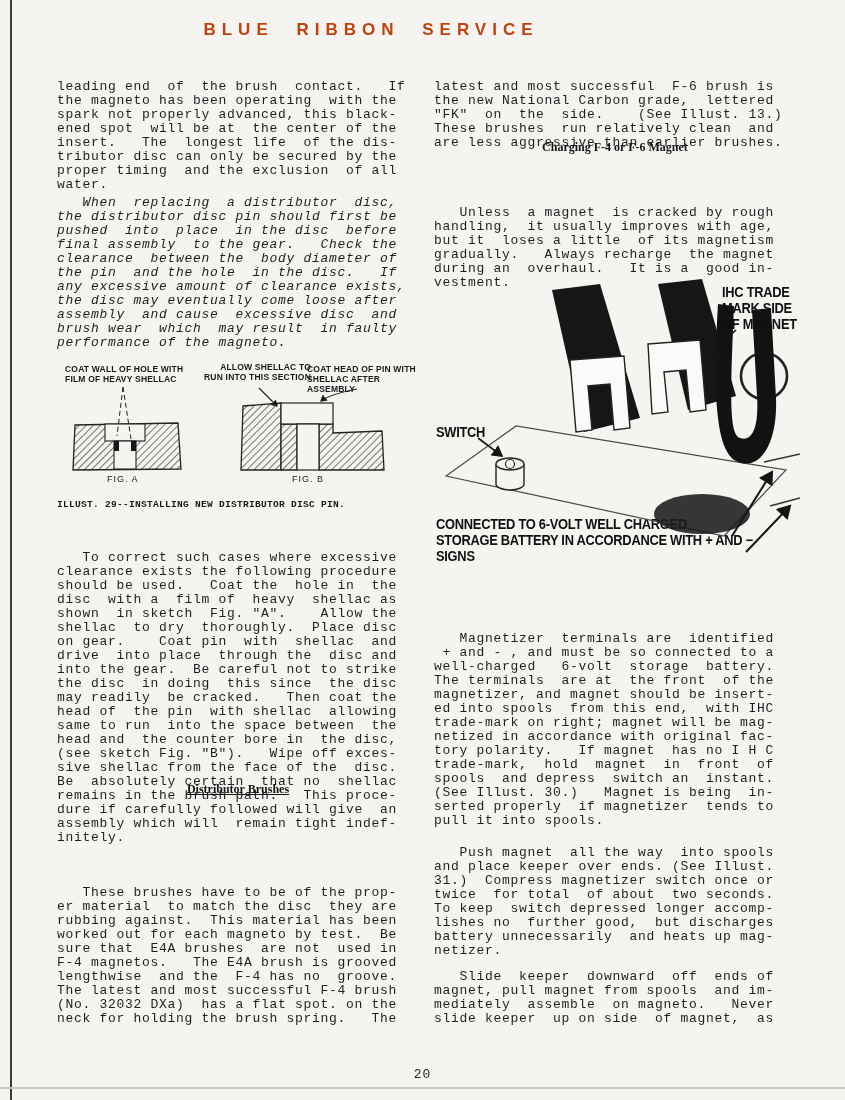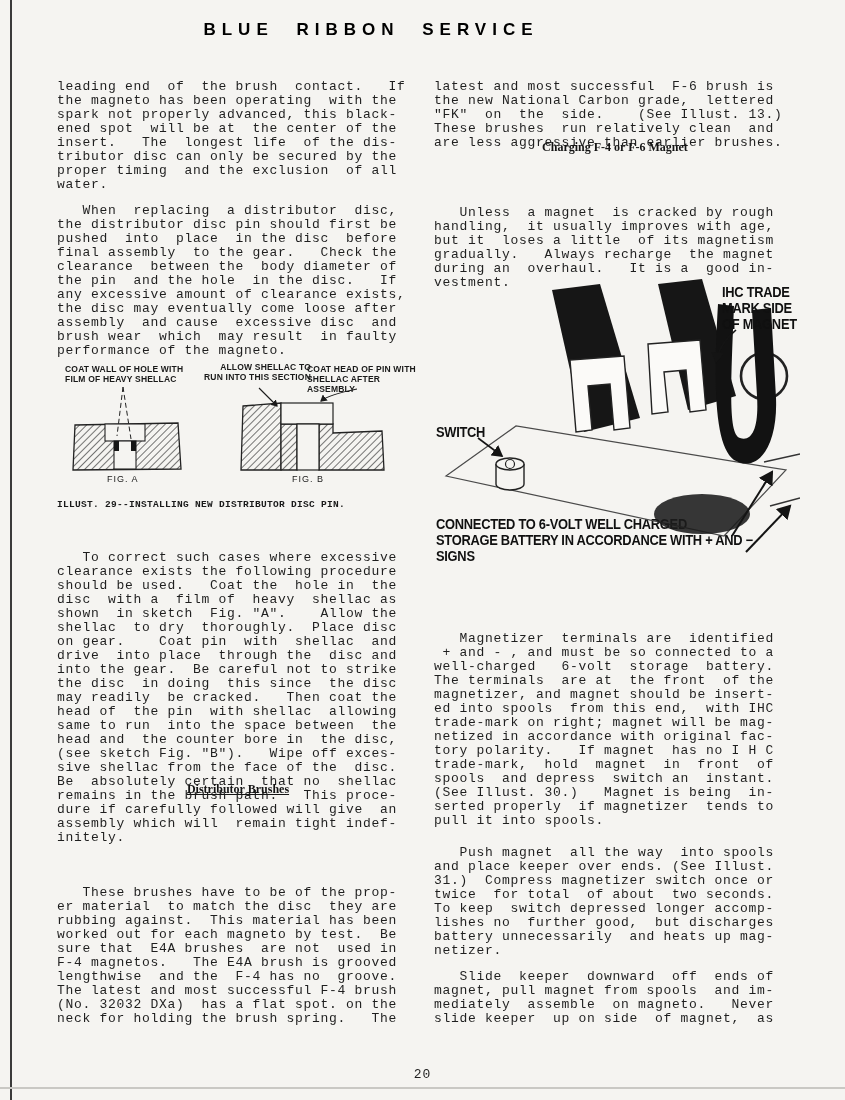--- a/index.html
+++ b/index.html
@@ -2,21 +2,21 @@
 <html><head>
 <meta charset="utf-8">
 <style>
   html,body{margin:0;padding:0;background:#ffffff;}
   #page{position:relative;width:845px;height:1100px;background:#f5f4f1;overflow:hidden;
         font-family:"Liberation Mono","DejaVu Sans Mono",monospace;color:#1f1f1f;}
   .scan-edge-left{position:absolute;left:10px;top:0;width:2px;height:1100px;background:#3a3a3a;}
   .scan-edge-bottom{position:absolute;left:0;top:1087px;width:845px;height:2px;background:#c9c8c4;}
   .doc-title{position:absolute;top:20px;left:0;width:742px;text-align:center;
              font-family:"Liberation Sans","DejaVu Sans",sans-serif;font-weight:bold;
-             font-size:17px;letter-spacing:6px;word-spacing:12px;color:#000000;}
+             font-size:17px;letter-spacing:6px;word-spacing:12px;color:#c2410c;}
   .col{position:absolute;top:0;height:1100px;}
   #col-left{left:57px;width:368px;}
   #col-right{left:434px;width:368px;}
   .para{position:absolute;left:0;width:368px;white-space:pre-wrap;
         font-size:13px;line-height:14px;letter-spacing:0.7px;margin-top:26px;}
   .col-heading{position:absolute;left:0;width:362px;text-align:center;
                font-family:"Liberation Serif","DejaVu Serif",serif;
                font-weight:bold;font-size:12px;color:#141414;}
   .illust{position:absolute;left:0;}
   .illust svg{position:absolute;left:0;top:0;}
@@ -44,21 +44,21 @@
 
   <div class="col" id="col-left">
     <div class="para" style="top:54px;">leading end  of  the brush  contact.   If
 the magneto has been operating  with the
 spark not properly advanced, this black-
 ened spot  will be at  the center of the
 insert.   The  longest life  of the dis-
 tributor disc can only be secured by the
 proper timing  and the exclusion  of all
 water.</div>
-    <div class="para" style="top:178px;">   When  replacing  a distributor  disc,
+    <div class="para" style="top:170px;font-style:italic;">   When  replacing  a distributor  disc,
 the distributor disc pin should first be
 pushed  into  place  in the disc  before
 final assembly  to the gear.   Check the
 clearance  between the  body diameter of
 the pin  and the hole  in the disc.   If
 any excessive amount of clearance exists,
 the disc may eventually come loose after
 assembly  and cause  excessive disc  and
 brush wear  which  may result  in faulty
 performance of the magneto.</div>

